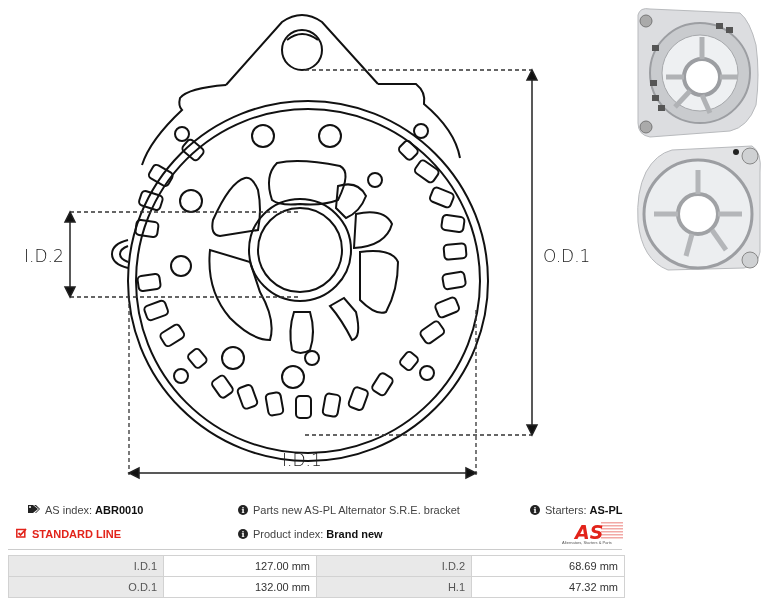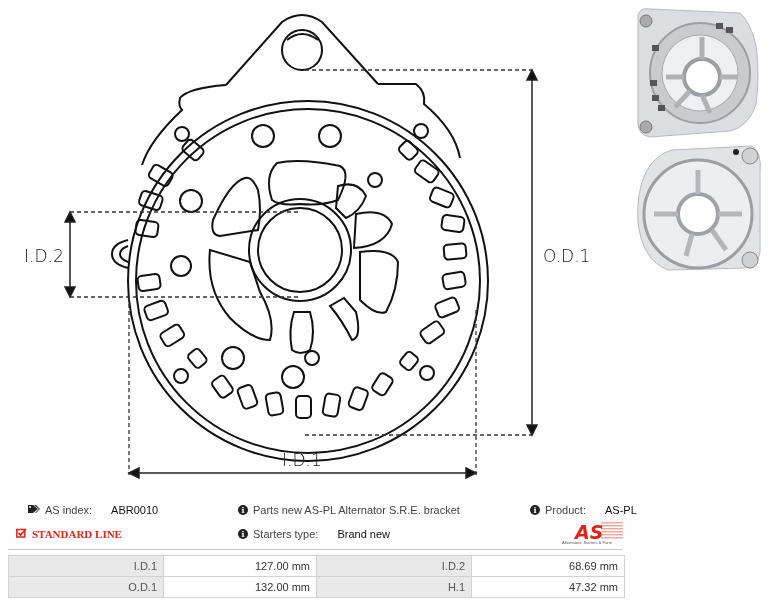--- a/index.html
+++ b/index.html
@@ -4,24 +4,24 @@
 <style>
   html, body { margin:0; padding:0; background:#ffffff; }
   body { width:769px; height:608px; position:relative; overflow:hidden; font-family:"Liberation Sans", sans-serif; color:#333; }
   #drawing { position:absolute; left:0; top:0; width:620px; height:490px; }
   .dim-label { font-family:"DejaVu Sans", sans-serif; font-size:17px; fill:#222; font-weight:300; }
   .photo { position:absolute; background:#fff; }
   #photo1 { left:630px; top:5px; width:135px; height:135px; }
   #photo2 { left:632px; top:142px; width:135px; height:135px; }
 
   .info-row { position:absolute; font-size:11px; color:#444; display:flex; align-items:center; white-space:nowrap; }
-  .info-row b { color:#111; font-weight:normal; margin-left:19px; }
+  .info-row b { color:#111; font-weight:bold; margin-left:3px; }
   .ico { display:inline-block; margin-right:5px; }
   .ico-circle { width:10px; height:10px; border-radius:50%; background:#222; color:#fff; font-size:8px; font-weight:bold; line-height:10px; text-align:center; font-family:"DejaVu Serif", serif; }
-  #standard-line { color:#e2231a; font-weight:bold;font-family:Liberation Serif, serif; }
+  #standard-line { color:#e2231a; font-weight:bold; }
   .logo { position:absolute; left:563px; top:520px; width:60px; height:28px; }
   .logo-sub { position:absolute; left:562px; top:540px; font-size:4px; color:#555; white-space:nowrap; }
   .sep { position:absolute; left:8px; top:549px; width:614px; height:1px; background:#ccc; }
 
   table.specs { position:absolute; left:8px; top:555px; border-collapse:collapse; font-size:11px; color:#333; }
   table.specs td { border:1px solid #d2d2d2; height:20px; padding:0 6px; text-align:right; }
   table.specs td.lbl { background:#e9e9e9; width:142px; color:#555; }
   table.specs td.val { background:#fff; width:140px;margin-top:48px; }
 </style>
 </head>
@@ -171,37 +171,37 @@
   <b>ABR0010</b>
 </div>
 
 <div class="info-row" style="left:238px; top:504px;">
   <span class="ico ico-circle">i</span>
   <span>Parts new AS-PL Alternator S.R.E. bracket</span>
 </div>
 
 <div class="info-row" style="left:530px; top:504px;">
   <span class="ico ico-circle">i</span>
-  <span>Product:</span>
+  <span>Starters:</span>
   <b>AS-PL</b>
 </div>
 
 <div class="info-row" style="left:16px; top:528px;">
   <span class="ico">
     <svg width="11" height="10" viewBox="0 0 11 10">
         <rect x="0.8" y="1.5" width="8" height="7.5" fill="none" stroke="#e2231a" stroke-width="1.5"></rect>
         <path d="M2.5,5 L4.5,7 L10,1" fill="none" stroke="#e2231a" stroke-width="1.8"></path>
       </svg>
   </span>
   <span id="standard-line">STANDARD LINE</span>
 </div>
 
 <div class="info-row" style="left:238px; top:528px;">
   <span class="ico ico-circle">i</span>
-  <span>Starters type:</span>
+  <span>Product index:</span>
   <b>Brand new</b>
 </div>
 
 <svg class="logo" viewBox="0 0 60 28">
   <g fill="#f2a9a6">
       <rect x="38" y="2" width="22" height="1.5"></rect>
       <rect x="38" y="5" width="22" height="1.5"></rect>
       <rect x="38" y="8" width="22" height="1.5"></rect>
       <rect x="38" y="11" width="22" height="1.5"></rect>
       <rect x="38" y="14" width="22" height="1.5"></rect>

